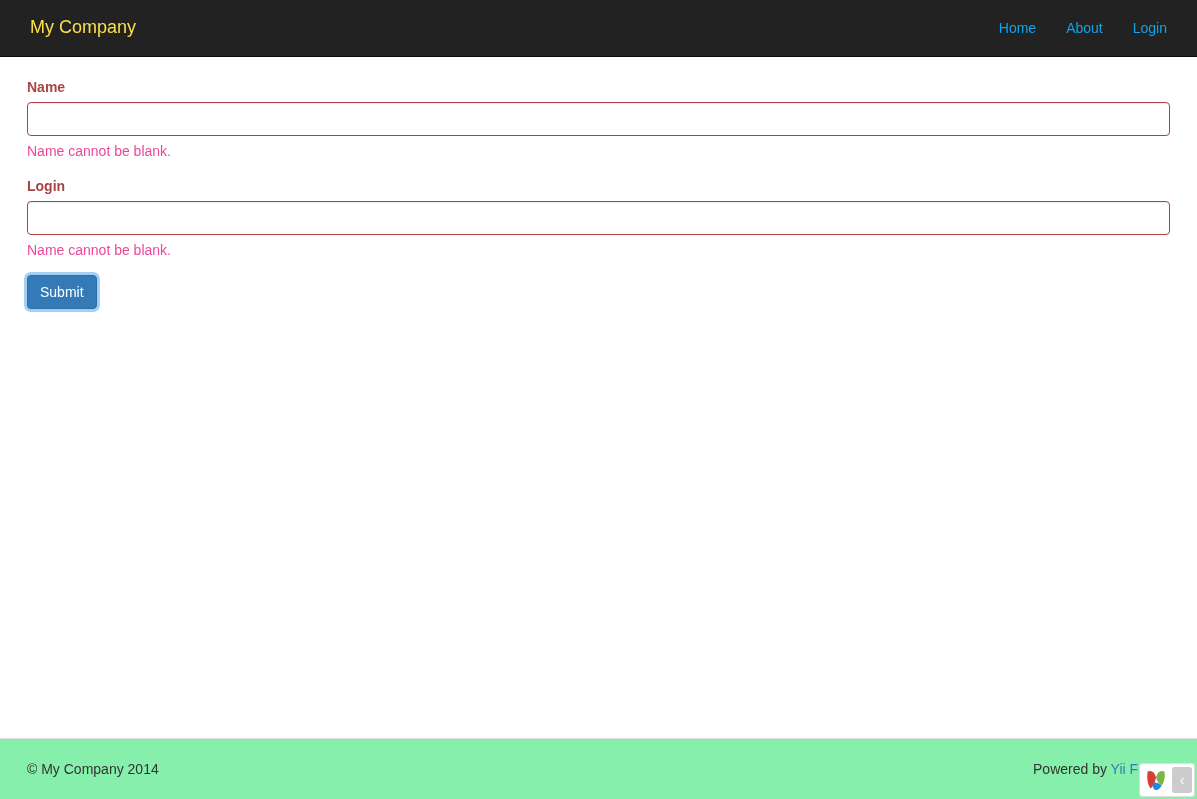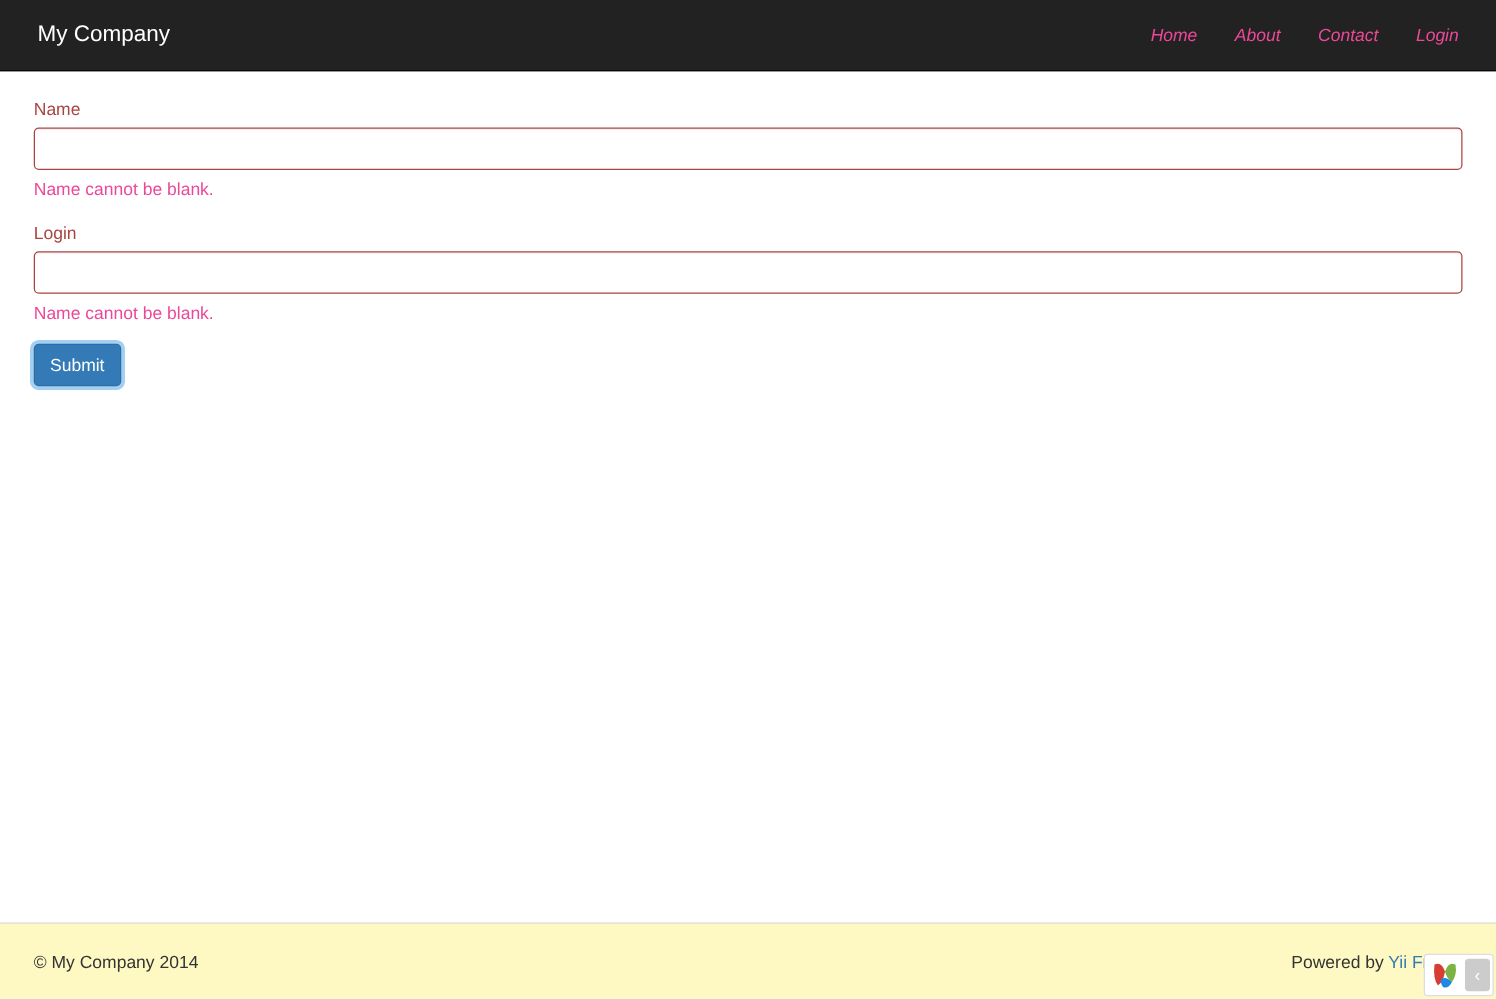--- a/index.html
+++ b/index.html
@@ -20,53 +20,52 @@
     .navbar {
       background-color: #222;
       border-bottom: 1px solid #080808;
       min-height: 50px;
       display: flex;
       justify-content: space-between;
       align-items: center;
       padding: 0 15px;
     }
     .navbar-brand {
-      color: #ffffff;
+      color: #fde047;
       font-size: 18px;
       padding: 15px;
       text-decoration: none;
       cursor: pointer;
     }
     .navbar-nav {
       display: flex;
       list-style: none;
     }
     .navbar-nav li {
       display: block;
     }
     .navbar-nav a {
-      color: #ec4899;
+      color: #0ea5e9;
       text-decoration: none;
       padding: 15px;
       display: block;
       cursor: pointer;
-      font-style: italic;
     }
     .container {
       padding: 0 27px;
       margin-top: 20px;
     }
     .form-group {
       margin-bottom: 15px;
     }
     .has-error .control-label {
       color: #a94442;
     }
     .control-label {
-      font-weight: normal;
+      font-weight: bold;
       display: inline-block;
       margin-bottom: 5px;
     }
     .form-control {
       display: block;
       width: 100%;
       height: 34px;
       padding: 6px 12px;
       font-size: 14px;
       line-height: 1.42857143;
@@ -108,21 +107,21 @@
     }
     .btn-primary.focused {
       outline: 0;
       box-shadow: 0 0 0 3px rgba(102, 175, 233, 0.6);
     }
     .footer {
       position: absolute;
       bottom: 0;
       left: 0;
       right: 0;
-      background-color: #fef9c3;
+      background-color: #86efac;
       border-top: 1px solid #ddd;
       padding: 20px 27px;
       display: flex;
       justify-content: space-between;
       align-items: center;
     }
     .footer-link {
       color: #337ab7;
       text-decoration: none;
       cursor: pointer;
@@ -163,23 +162,20 @@
 <nav class="navbar">
   <a class="navbar-brand">My Company</a>
   <ul class="navbar-nav">
     <li>
         <a>Home</a>
       </li>
     <li>
         <a>About</a>
       </li>
     <li>
-        <a>Contact</a>
-      </li>
-    <li>
         <a>Login</a>
       </li>
   </ul>
 </nav>
 
 <div class="container">
   <form>
     <div class="form-group has-error">
       <label class="control-label">Name</label>
       <input type="text" class="form-control" value="" style="">

